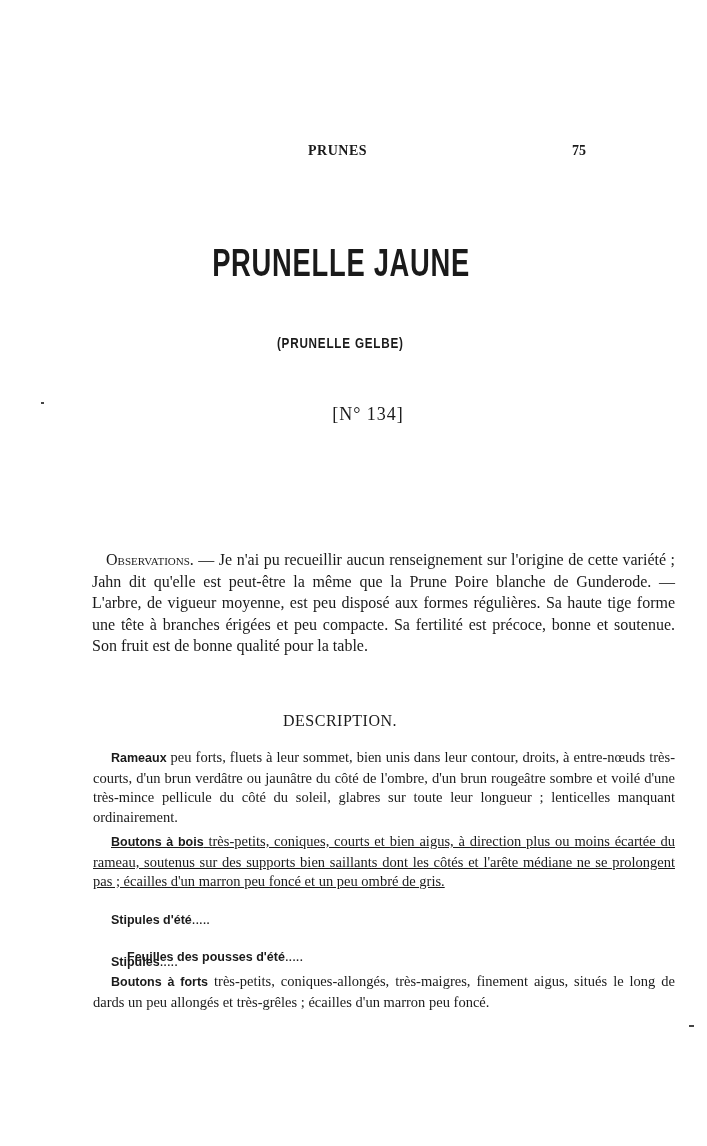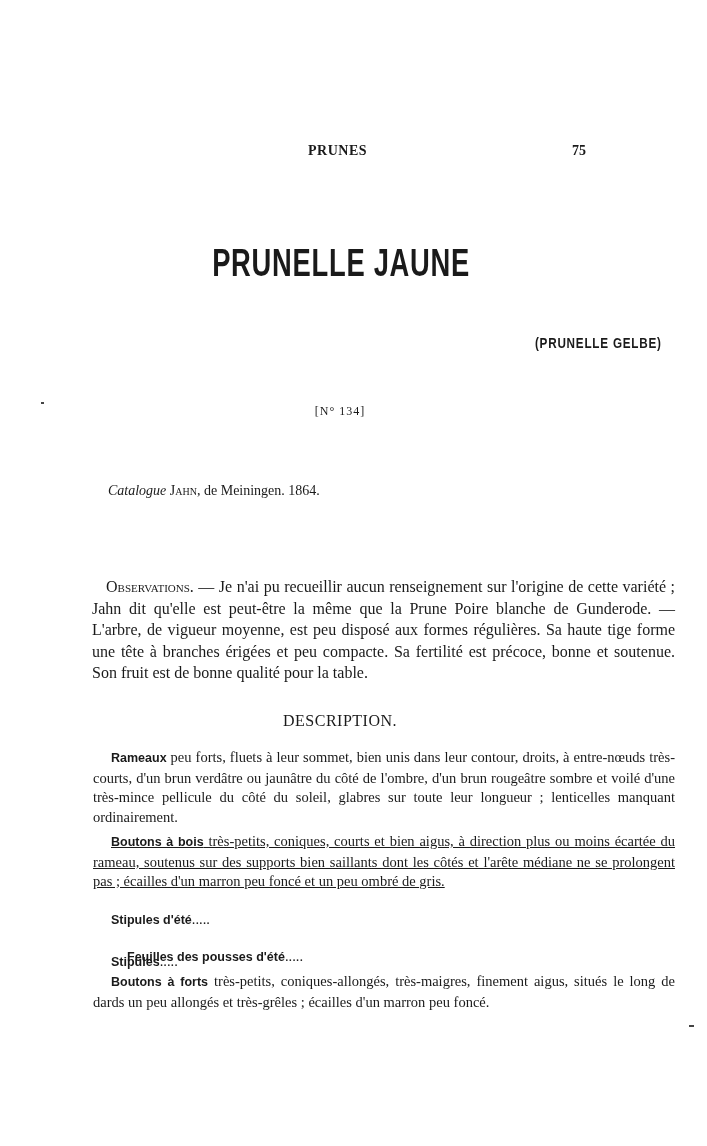--- a/index.html
+++ b/index.html
@@ -4,29 +4,29 @@
 <style>
   html, body { margin: 0; padding: 0; background: #ffffff; }
   body { width: 707px; height: 1146px; position: relative; overflow: hidden;
          font-family: "Liberation Serif", "DejaVu Serif", serif; color: #1a1a1a; }
   .abs { position: absolute; }
   .running-head { top: 143px; left: 308px; font-size: 14px; font-weight: bold; letter-spacing: 0.5px; }
   .page-num { top: 143px; left: 572px; font-size: 14px; font-weight: bold; }
   .title { top: 242px; left: 0; width: 692px; text-align: center; padding-left: 0; }
   .title span { display: inline-block; font-family: "Liberation Sans", "DejaVu Sans", sans-serif; font-weight: bold;
                 font-size: 38px; letter-spacing: 1px; transform: scaleX(0.72); transform-origin: center; margin-left: -10px; }
-  .subtitle { top: 334px; left: 0; width: 680px; text-align: right; }
+  .subtitle { top: 334px; left: 0; width: 680px; text-align: center; }
   .subtitle span { display: inline-block; font-family: "Liberation Sans", "DejaVu Sans", sans-serif; font-weight: bold;
                    font-size: 15px; transform: scaleX(0.78); letter-spacing: 1px; }
-  .number { top: 404px; left: 0; width: 680px; text-align: center; font-size: 12px; letter-spacing: 1px; }
+  .number { top: 404px; left: 0; width: 680px; text-align: center; font-size: 18px; letter-spacing: 1px; padding-left: 28px; }
   .refs { top: 480px; left: 108px; font-size: 14px; line-height: 22px; }
   .refs i { font-style: italic; }
   .sc { font-variant: small-caps; }
   .para { left: 108px; width: 570px; font-size: 16px; line-height: 21.5px; text-align: justify; }
-  .obs { top: 549px; left: 92px; width: 583px; text-indent: 14px; margin-top: 27px; }
+  .obs { top: 549px; left: 92px; width: 583px; text-indent: 14px; }
   .desc-head { top: 712px; left: 0; width: 680px; text-align: center; font-size: 16px; letter-spacing: 0.5px; }
   .desc { left: 93px; width: 582px; font-size: 14.5px; line-height: 19.5px; text-align: justify; text-indent: 18px; }
   .desc b { font-family: "Liberation Sans", "DejaVu Sans", sans-serif; font-weight: 900; font-size: 12.5px; }
   .line-item { left: 111px; font-size: 14.5px; }
   .line-item b { font-family: "Liberation Sans", "DejaVu Sans", sans-serif; font-weight: 900; font-size: 12.5px; }
   .speck { width: 3px; height: 2px; background: #444; }
 </style>
 </head>
 <body>
 
@@ -39,24 +39,20 @@
     <span>PRUNELLE JAUNE</span>
   </div>
 
   <div class="abs subtitle">
     <span>(PRUNELLE GELBE)</span>
   </div>
 
   <div class="abs number">[N° 134]</div>
 
   <div class="abs refs">
-    <div>
-      <i>Catalogue</i>
-      <span class="sc">Jahn</span><span>, de Meiningen. 1864.</span>
-    </div>
   </div>
 
   <div class="abs para obs"><span class="sc">Observations.</span><span> — Je n'ai pu recueillir aucun renseignement sur l'origine de cette variété ; Jahn dit qu'elle est peut-être la même que la Prune Poire blanche de Gunderode. — L'arbre, de vigueur moyenne, est peu disposé aux formes régulières. Sa haute tige forme une tête à branches érigées et peu compacte. Sa fertilité est précoce, bonne et soutenue. Son fruit est de bonne qualité pour la table.</span></div>
 
   <div class="abs desc-head">DESCRIPTION.</div>
 
   <div class="abs desc" style="top:748px;"><b>Rameaux</b><span> peu forts, fluets à leur sommet, bien unis dans leur contour, droits, à entre-nœuds très-courts, d'un brun verdâtre ou jaunâtre du côté de l'ombre, d'un brun rougeâtre sombre et voilé d'une très-mince pellicule du côté du soleil, glabres sur toute leur longueur ; lenticelles manquant ordinairement.</span></div>
 
   <div class="abs desc" style="top:832px;text-decoration:underline;"><b>Boutons à bois</b><span> très-petits, coniques, courts et bien aigus, à direction plus ou moins écartée du rameau, soutenus sur des supports bien saillants dont les côtés et l'arête médiane ne se prolongent pas ; écailles d'un marron peu foncé et un peu ombré de gris.</span></div>
 

